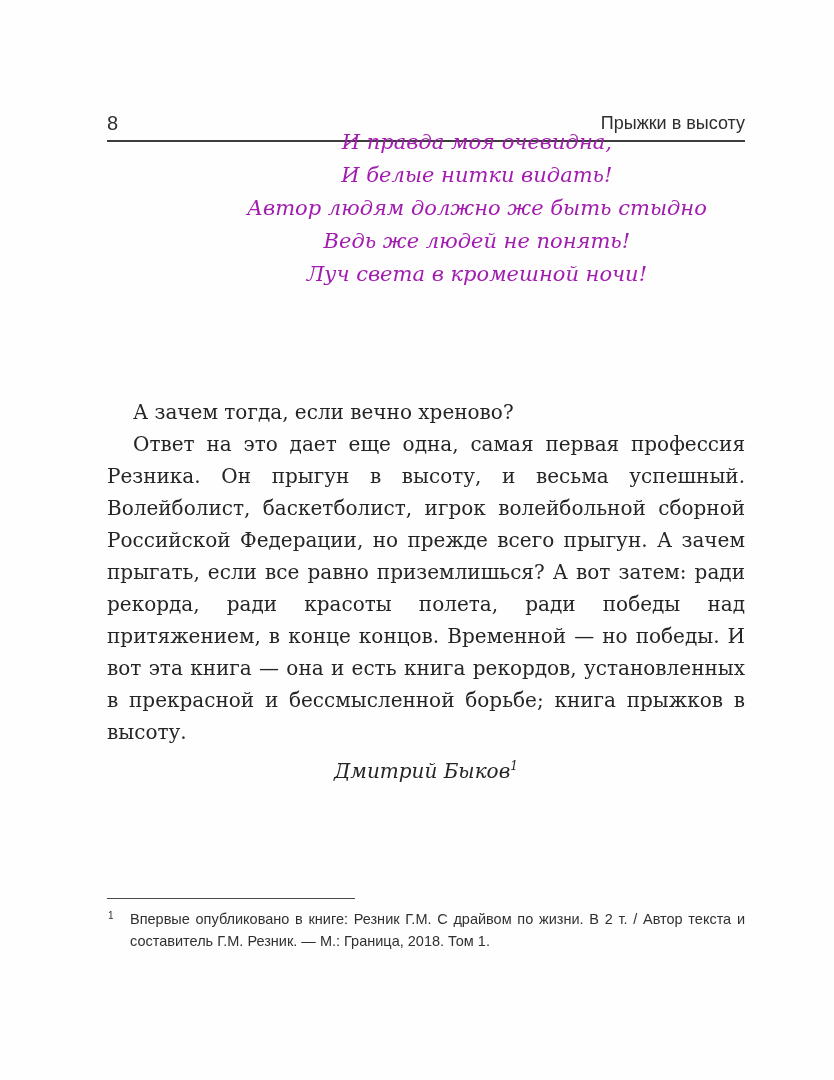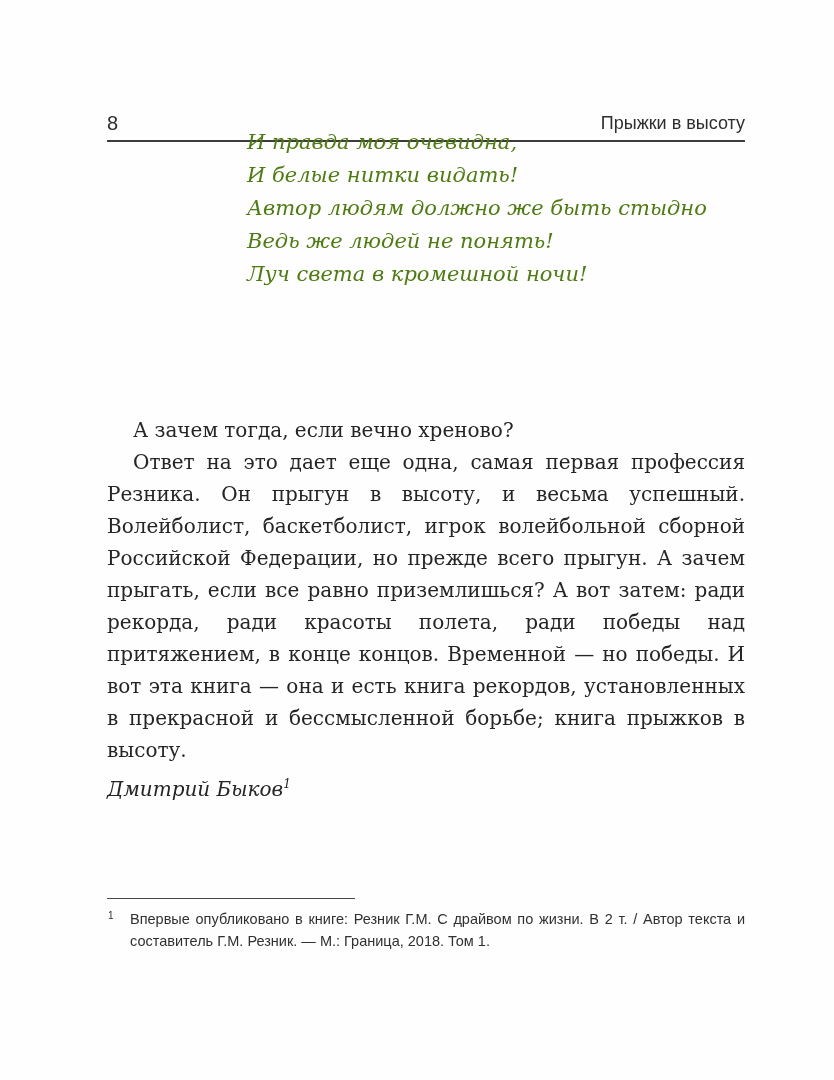--- a/index.html
+++ b/index.html
@@ -42,44 +42,45 @@
   }
   
   .poem {
     position: absolute;
     top: 126px;
     left: 247px;
     font-style: italic;
     font-weight: 500;
     font-size: 21px;
     line-height: 33px;
-    color: #4d7c0f;
+    color: #a21caf;
+    text-align: center;
   }
   .poem-line {
     white-space: nowrap;
   }
   
   .prose {
     position: absolute;
-    top: 414px;
+    top: 396px;
     left: 107px;
     width: 638px;
     font-size: 20px;
     line-height: 32px;
     text-align: justify;
     color: #252525;
   }
   .prose p {
     margin: 0;
     text-indent: 26px;
     hyphens: manual;
   }
   .attribution {
     margin-top: 3px;
-    text-align: left;
+    text-align: center;
     font-style: italic;
     font-size: 20px;
     line-height: 30px;
   }
   .attribution sup {
     font-size: 12px;
   }
   
   .footnote {
     position: absolute;

